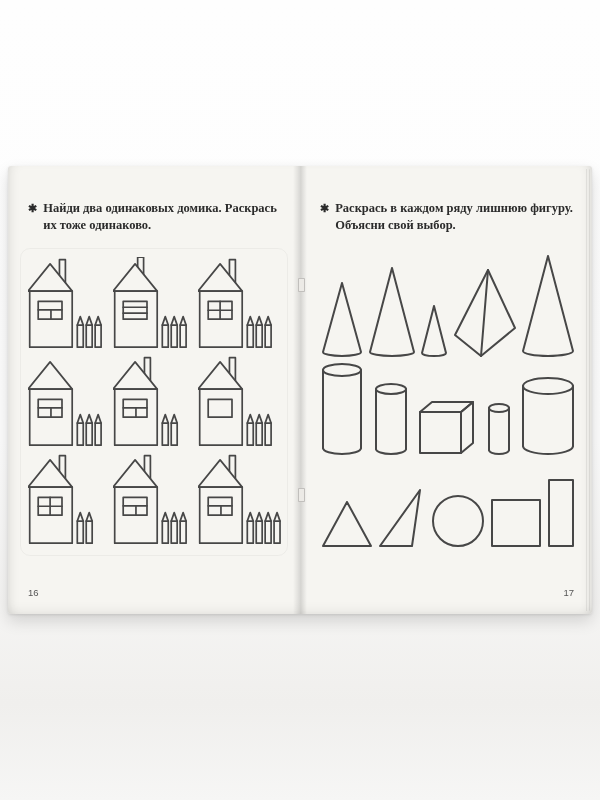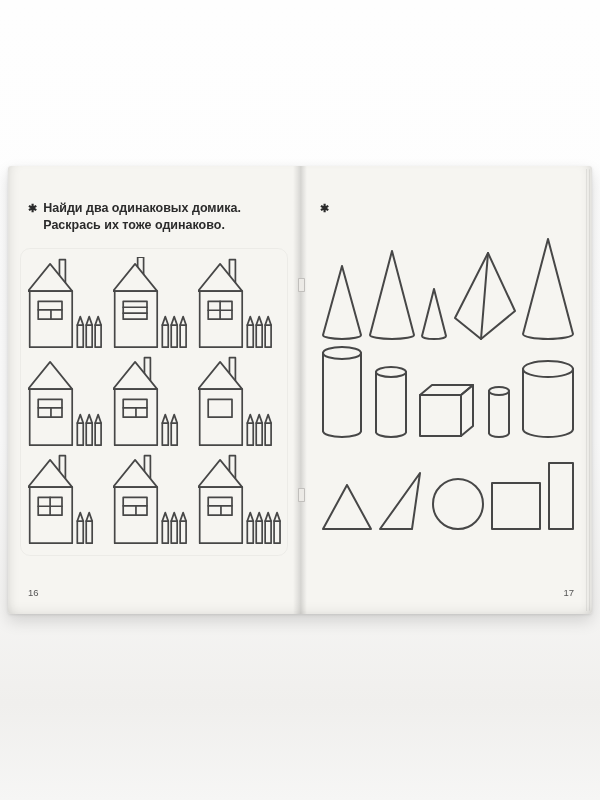--- a/index.html
+++ b/index.html
@@ -39,21 +39,21 @@
     position:absolute;right:1px;top:3px;width:5px;height:442px;
     background:repeating-linear-gradient(90deg,rgba(0,0,0,0.07) 0 1px,rgba(255,255,255,0) 1px 2.5px);
     border-radius:0 3px 3px 0;pointer-events:none;
   }
   .task{
     display:flex;gap:6px;align-items:flex-start;
     padding:34px 16px 0 20px;color:#2b2b2b;
     font-size:12.5px;line-height:1.38;font-weight:bold;
   }
   .bullet{flex:0 0 auto;font-size:11px;line-height:1.6;}
-  .task-text{hyphens:manual;}
+  .task-text{hyphens:manual;font-family:Liberation Serif, serif;}
   .houses{
     display:grid;grid-template-columns:repeat(3,85px);
     row-gap:6px;column-gap:0;
     margin:22px 0 0 20px;position:relative;z-index:1;
   }
   .house-cell{width:85px;height:92px;}
   .ghost{
     position:absolute;left:12px;top:82px;width:266px;height:306px;
     border:1px solid rgba(90,90,90,0.06);border-radius:10px;pointer-events:none;
   }
@@ -202,20 +202,21 @@
               <line fill="none" stroke="#474747" stroke-width="2" stroke-linejoin="round" stroke-linecap="round" x1="89.5" y1="80" x2="96.5" y2="80"></line>
             </svg></div>
         </div>
       <div class="ghost"></div>
       <div class="pagenum pn-left">16</div>
     </div>
 
     <div class="page right">
       <div class="task">
         <span class="bullet">✱</span>
+        <span class="task-text">Раскрась в каждом ряду лишнюю фигуру. Объ­ясни свой выбор.</span>
       </div>
       <div class="shape-rows" id="shape-rows">
           <div class="shape-row r1">
             <div><svg viewBox="0 0 40 75" width="40" height="75">
                 <path fill="none" stroke="#474747" stroke-width="2" stroke-linejoin="round" stroke-linecap="round" d="M20 1 L1 70 A 19 4 0 0 0 39 70 Z"></path>
               </svg></div>
             <div><svg viewBox="0 0 46 90" width="46" height="90">
                 <path fill="none" stroke="#474747" stroke-width="2" stroke-linejoin="round" stroke-linecap="round" d="M23 1 L1 85 A 22 4 0 0 0 45 85 Z"></path>
               </svg></div>
             <div><svg viewBox="0 0 26 52" width="26" height="52">

